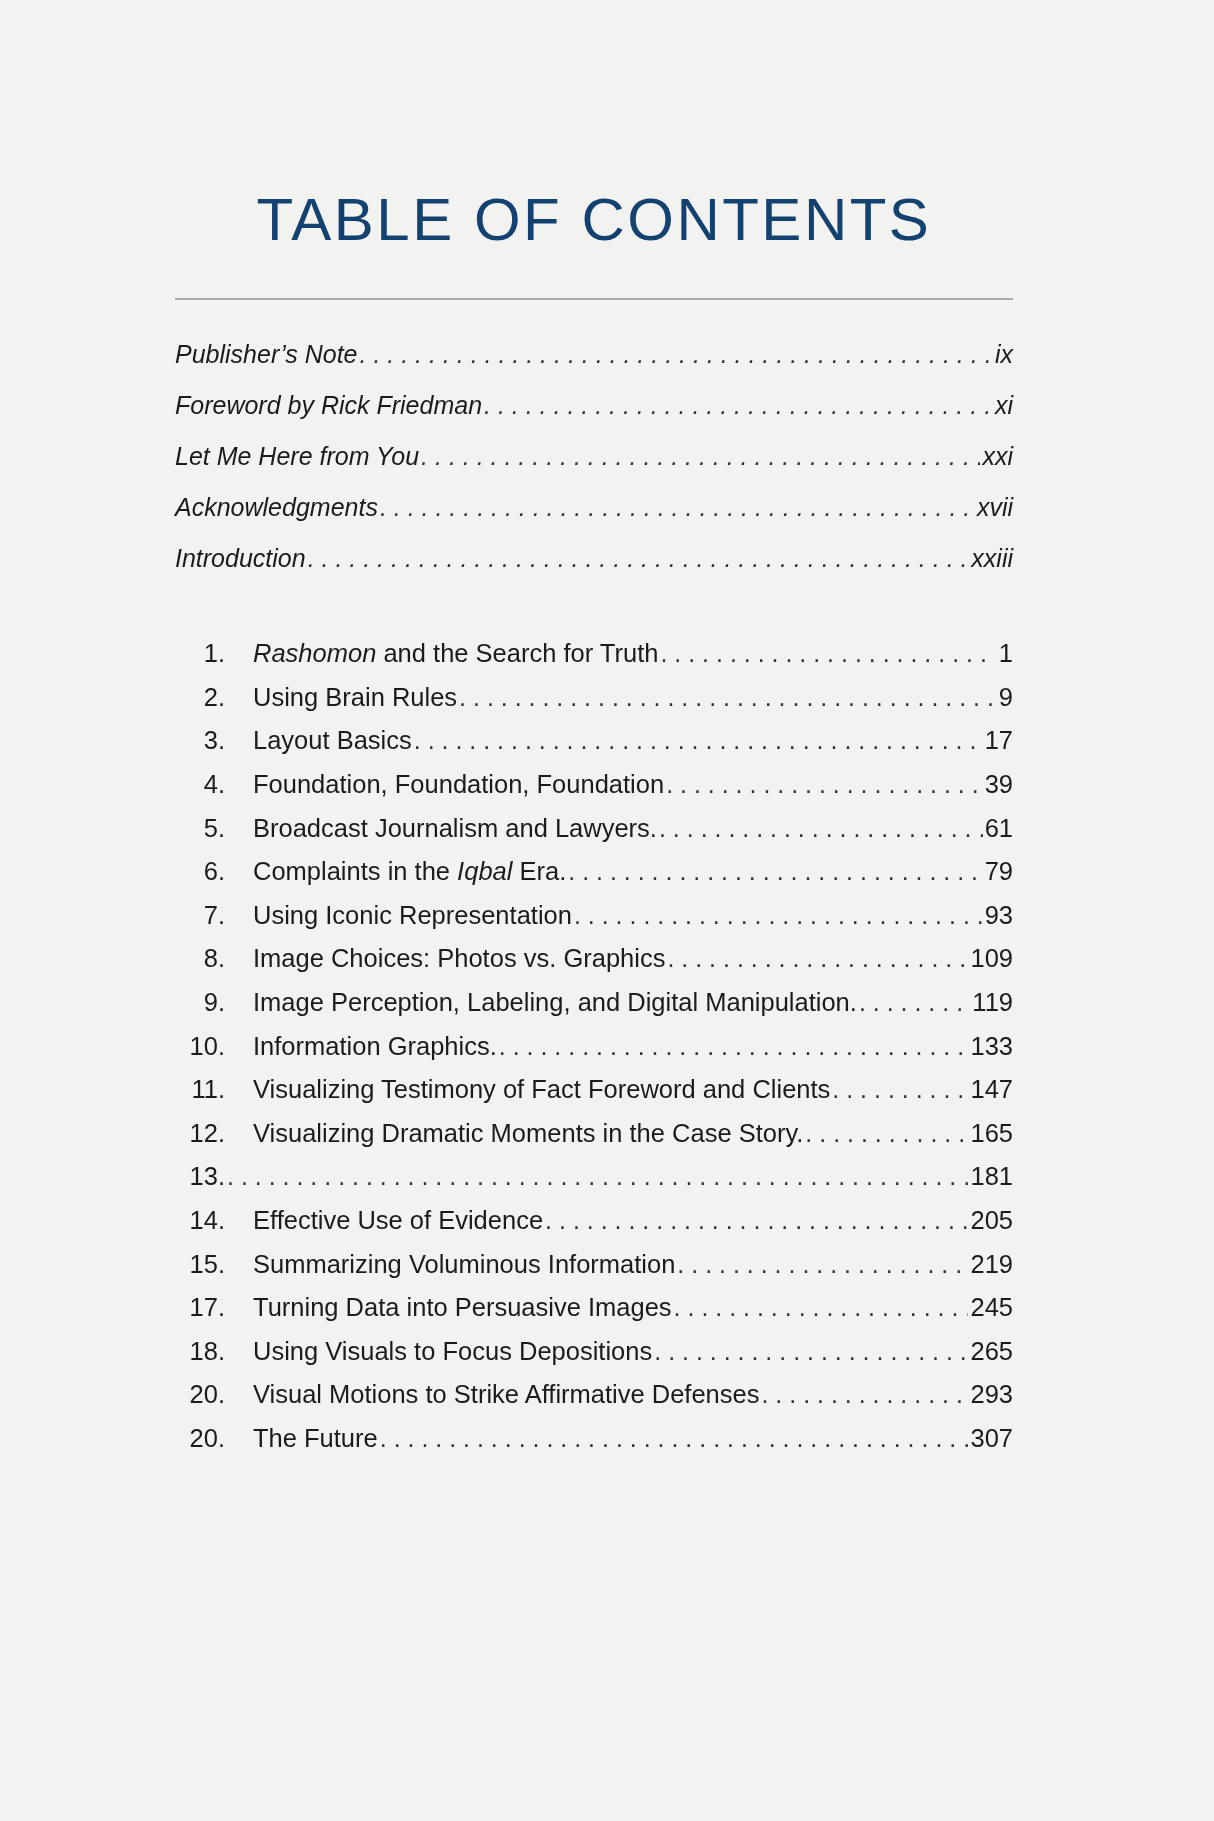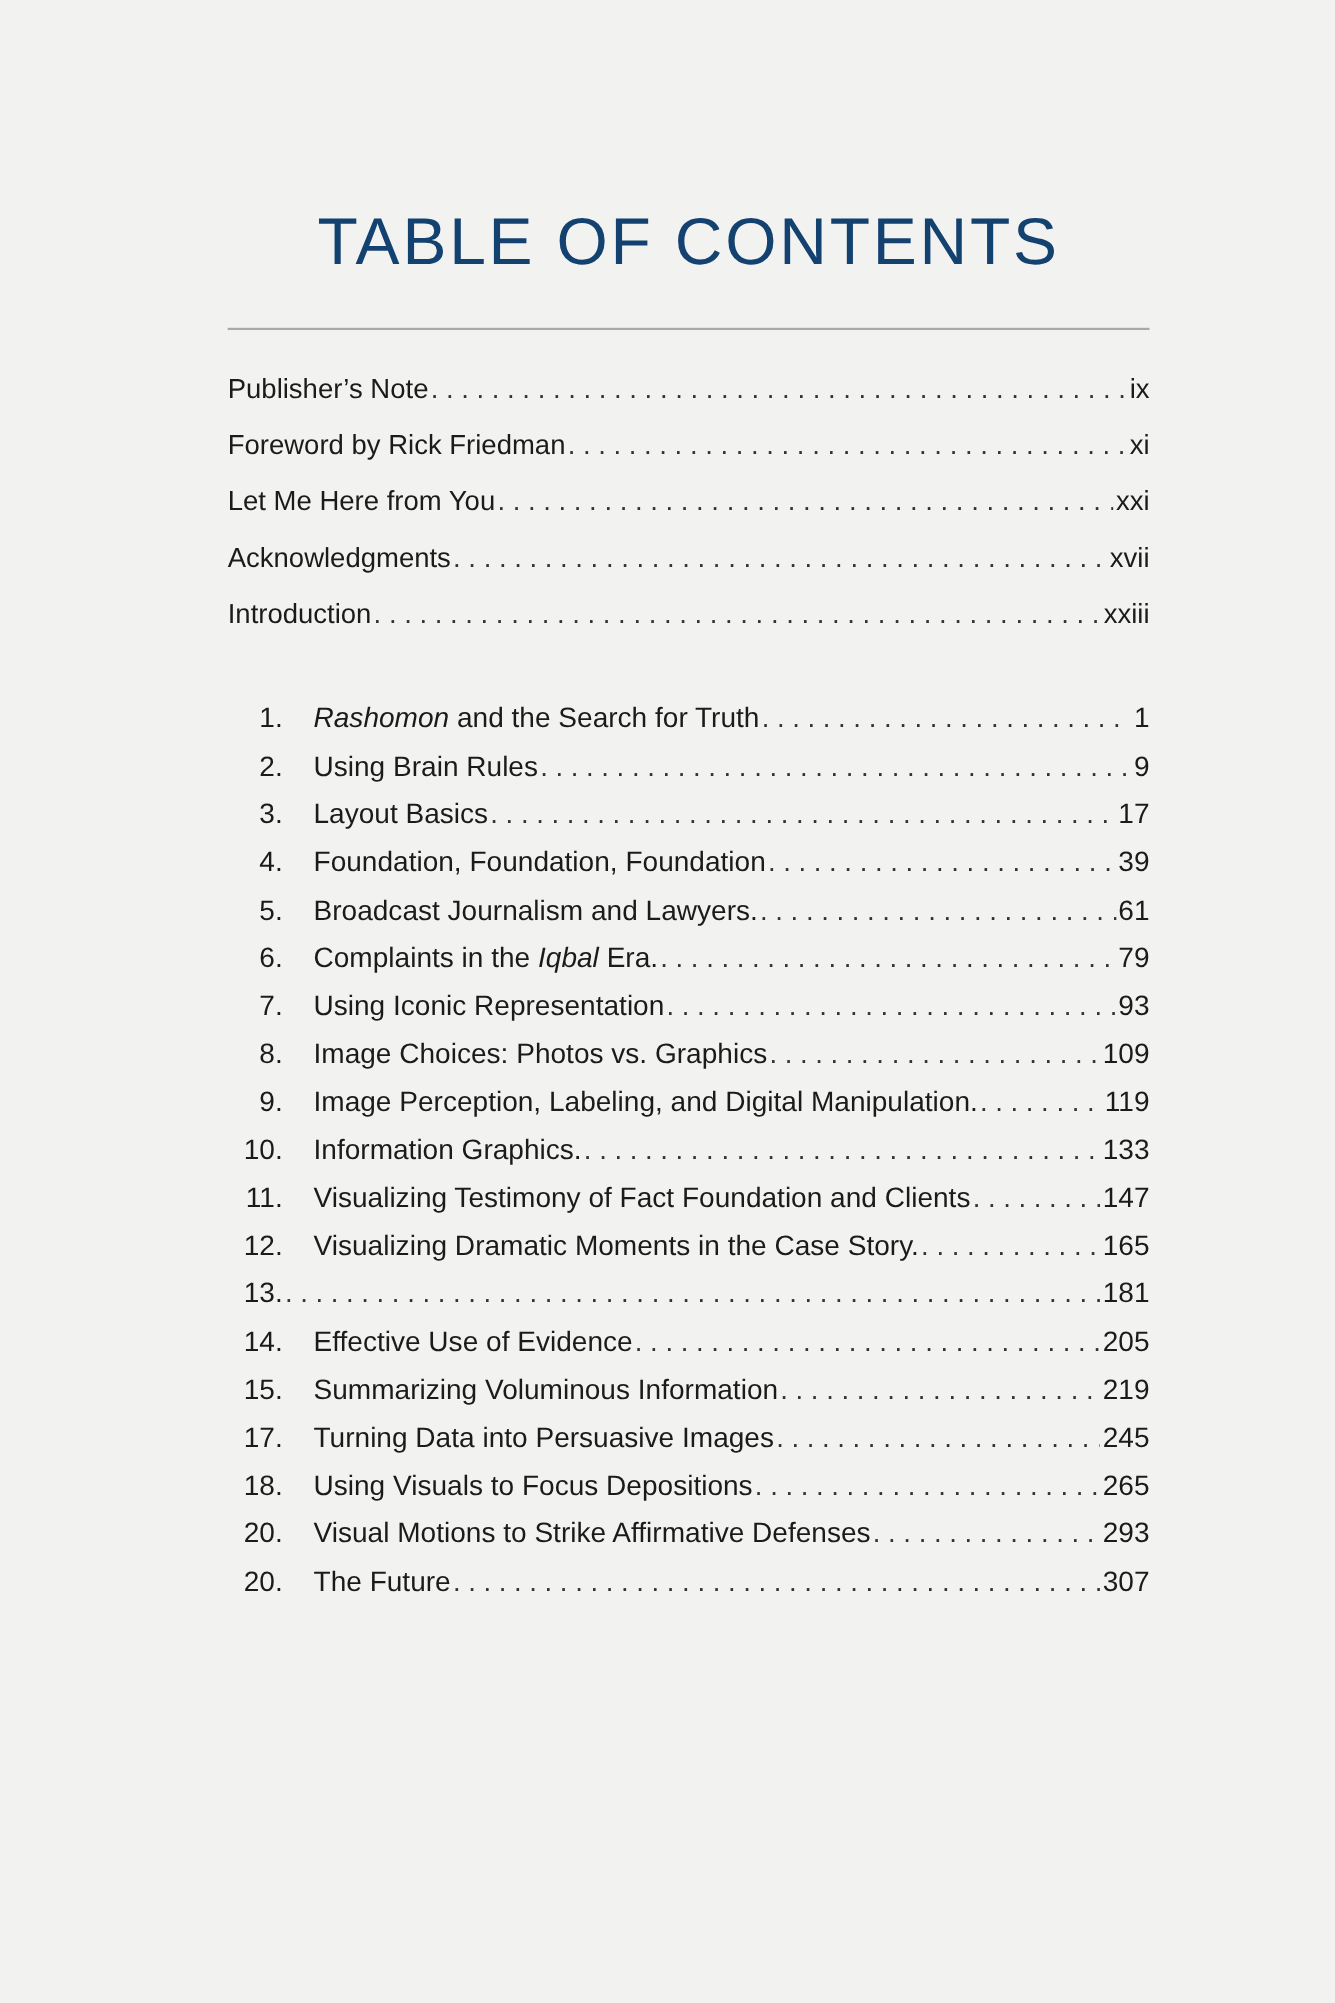--- a/index.html
+++ b/index.html
@@ -21,21 +21,20 @@
     width: 1214px;
     height: 1821px;
     background: #f2f2f1;
   }
 
   .content {
     position: absolute;
     left: 175px;
     top: 0;
     width: 838px;
-    margin-left: 32px;
   }
 
   
   .toc-title {
     text-align: center;
     color: #144270;
     font-size: 60px;
     letter-spacing: 2.5px;
     font-weight: 400;
     padding-top: 148px;
@@ -46,20 +45,21 @@
   .title-rule {
     margin-top: 47px;
     height: 2px;
     background: #a9a9a9;
     width: 838px;
   }
 
   
   .frontmatter {
     margin-top: 42px;
+    font-style: italic;
   }
 
   .fm-row {
     display: flex;
     align-items: baseline;
     font-size: 25px;
     line-height: 1;
     height: 51px;
     color: #1b1b1b;
     white-space: nowrap;
@@ -218,21 +218,21 @@
           <span class="ch-page">119</span>
         </div>
         <div class="ch-row">
           <span class="ch-num">10.</span>
           <span class="ch-title"><span>Information Graphics.</span></span>
           <span class="leader"></span>
           <span class="ch-page">133</span>
         </div>
         <div class="ch-row">
           <span class="ch-num">11.</span>
-          <span class="ch-title"><span>Visualizing Testimony of Fact Foundation and Clients</span></span>
+          <span class="ch-title"><span>Visualizing Testimony of Fact Foreword and Clients</span></span>
           <span class="leader"></span>
           <span class="ch-page">147</span>
         </div>
         <div class="ch-row">
           <span class="ch-num">12.</span>
           <span class="ch-title"><span>Visualizing Dramatic Moments in the Case Story.</span></span>
           <span class="leader"></span>
           <span class="ch-page">165</span>
         </div>
         <div class="ch-row">

